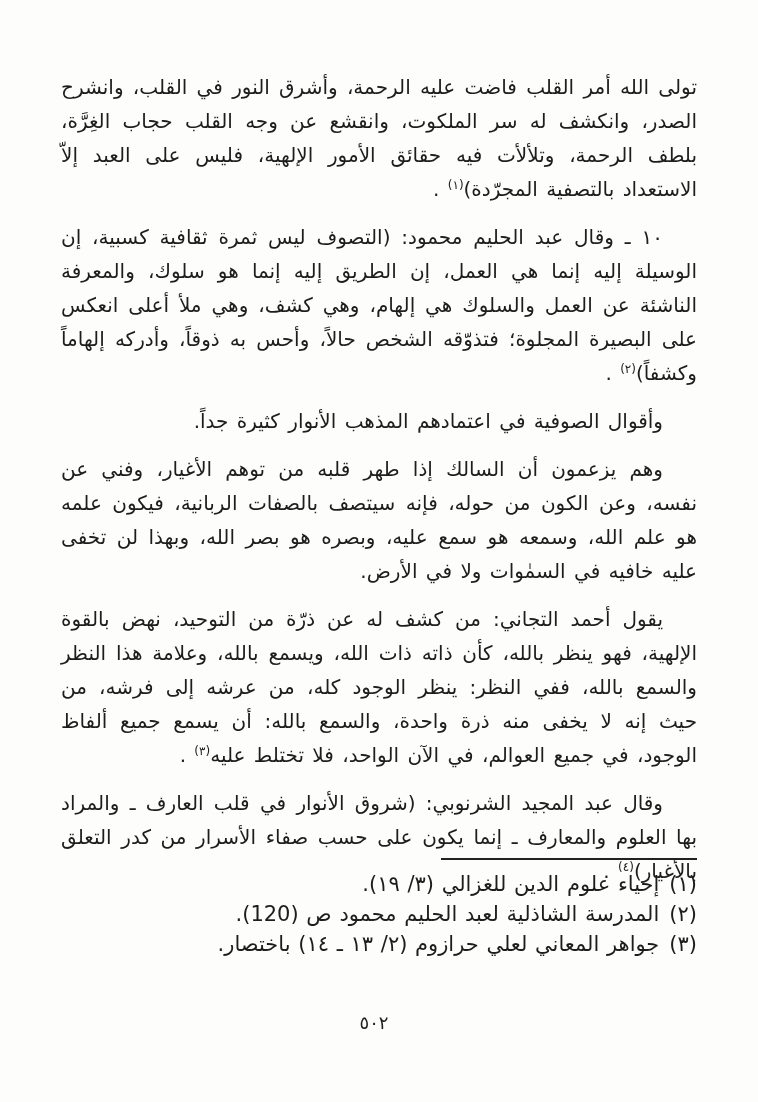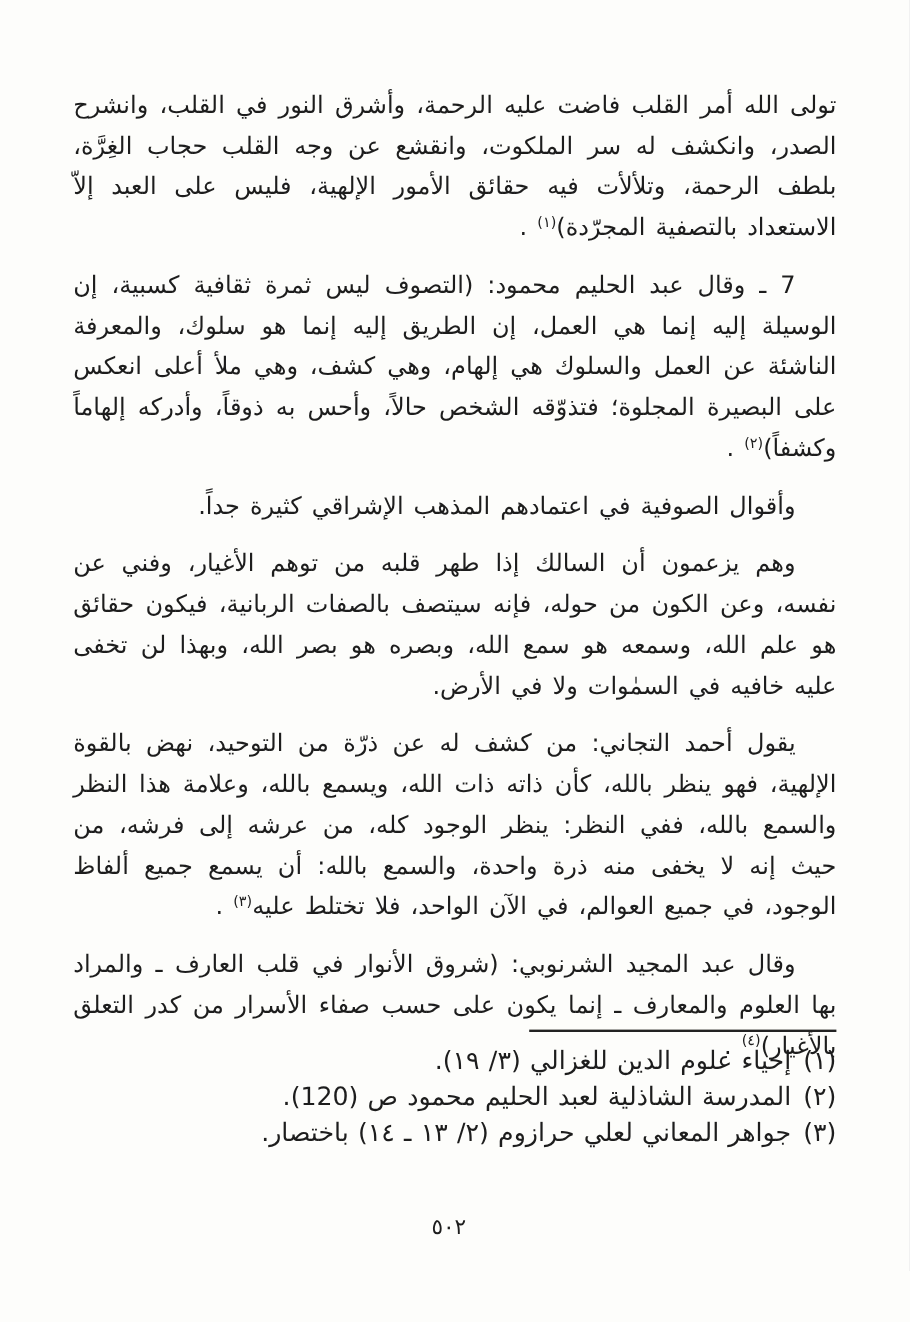--- a/index.html
+++ b/index.html
@@ -81,25 +81,25 @@
 </style>
 </head>
 <body>
 
 <div class="page">
 
   <div class="body-text">
 
     <p class="para no-indent"><span>تولى الله أمر القلب فاضت عليه الرحمة، وأشرق النور في القلب، وانشرح الصدر، وانكشف له سر الملكوت، وانقشع عن وجه القلب حجاب الغِرَّة، بلطف الرحمة، وتلألأت فيه حقائق الأمور الإلهية، فليس على العبد إلاّ الاستعداد بالتصفية المجرّدة)</span><sup class="marker">(١)</sup><span> .</span></p>
 
-    <p class="para"><span>7 ـ وقال عبد الحليم محمود: (التصوف ليس ثمرة ثقافية كسبية، إن الوسيلة إليه إنما هي العمل، إن الطريق إليه إنما هو سلوك، والمعرفة الناشئة عن العمل والسلوك هي إلهام، وهي كشف، وهي ملأ أعلى انعكس على البصيرة المجلوة؛ فتذوّقه الشخص حالاً، وأحس به ذوقاً، وأدركه إلهاماً وكشفاً)</span><sup class="marker">(٢)</sup><span> .</span></p>
+    <p class="para"><span>١٠ ـ وقال عبد الحليم محمود: (التصوف ليس ثمرة ثقافية كسبية، إن الوسيلة إليه إنما هي العمل، إن الطريق إليه إنما هو سلوك، والمعرفة الناشئة عن العمل والسلوك هي إلهام، وهي كشف، وهي ملأ أعلى انعكس على البصيرة المجلوة؛ فتذوّقه الشخص حالاً، وأحس به ذوقاً، وأدركه إلهاماً وكشفاً)</span><sup class="marker">(٢)</sup><span> .</span></p>
 
-    <p class="para"><span>وأقوال الصوفية في اعتمادهم المذهب الإشراقي كثيرة جداً.</span></p>
+    <p class="para"><span>وأقوال الصوفية في اعتمادهم المذهب الأنوار كثيرة جداً.</span></p>
 
-    <p class="para"><span>وهم يزعمون أن السالك إذا طهر قلبه من توهم الأغيار، وفني عن نفسه، وعن الكون من حوله، فإنه سيتصف بالصفات الربانية، فيكون حقائق هو علم الله، وسمعه هو سمع الله، وبصره هو بصر الله، وبهذا لن تخفى عليه خافيه في السمٰوات ولا في الأرض.</span></p>
+    <p class="para"><span>وهم يزعمون أن السالك إذا طهر قلبه من توهم الأغيار، وفني عن نفسه، وعن الكون من حوله، فإنه سيتصف بالصفات الربانية، فيكون علمه هو علم الله، وسمعه هو سمع عليه، وبصره هو بصر الله، وبهذا لن تخفى عليه خافيه في السمٰوات ولا في الأرض.</span></p>
 
     <p class="para"><span>يقول أحمد التجاني: من كشف له عن ذرّة من التوحيد، نهض بالقوة الإلهية، فهو ينظر بالله، كأن ذاته ذات الله، ويسمع بالله، وعلامة هذا النظر والسمع بالله، ففي النظر: ينظر الوجود كله، من عرشه إلى فرشه، من حيث إنه لا يخفى منه ذرة واحدة، والسمع بالله: أن يسمع جميع ألفاظ الوجود، في جميع العوالم، في الآن الواحد، فلا تختلط عليه</span><sup class="marker">(٣)</sup><span> .</span></p>
 
     <p class="para"><span>وقال عبد المجيد الشرنوبي: (شروق الأنوار في قلب العارف ـ والمراد بها العلوم والمعارف ـ إنما يكون على حسب صفاء الأسرار من كدر التعلق بالأغيار)</span><sup class="marker">(٤)</sup><span> .</span></p>
 
   </div>
 
   <div class="footnote-sep"></div>
 
   <div class="footnotes">

